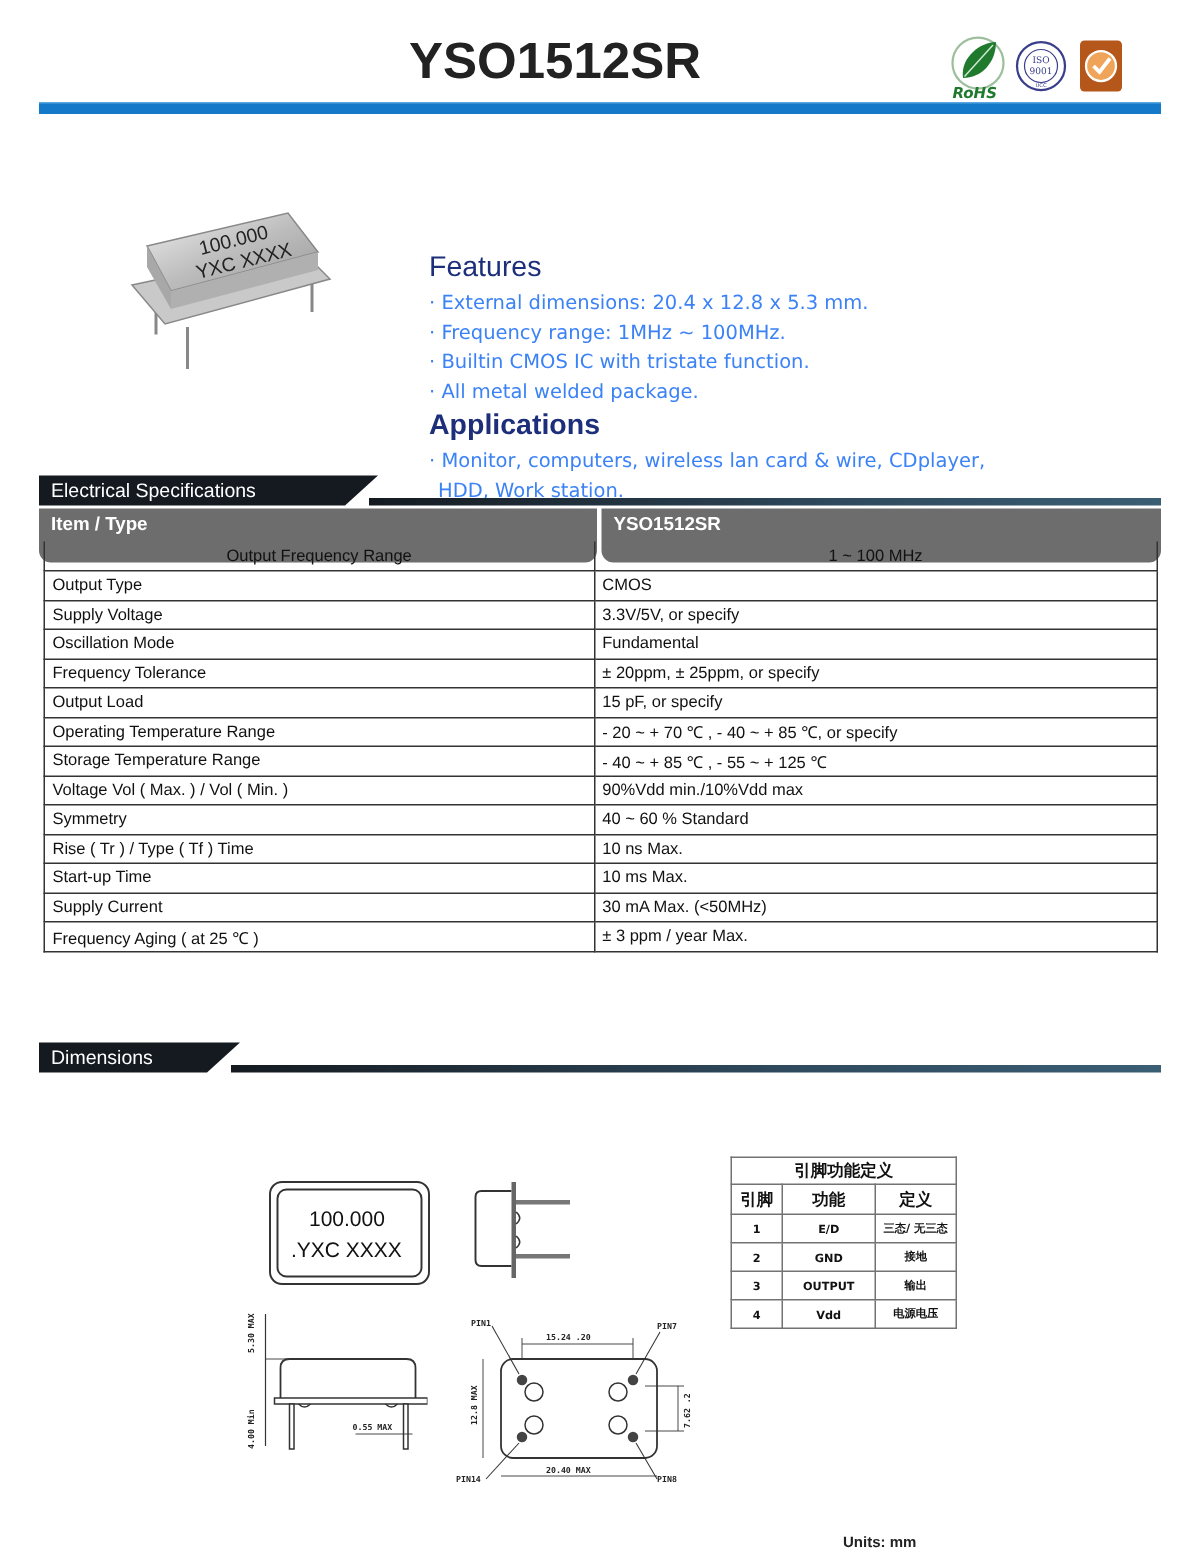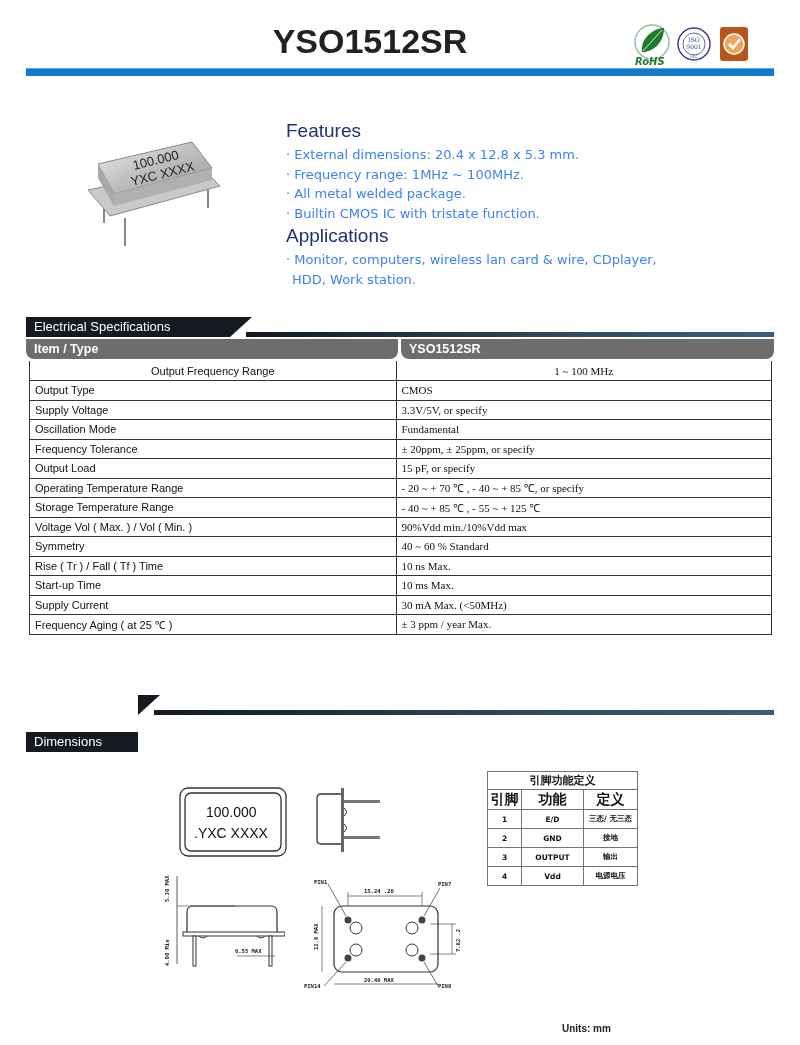--- a/index.html
+++ b/index.html
@@ -11,54 +11,54 @@
     font-family: "Liberation Sans", sans-serif; font-weight: bold; font-size: 34px; letter-spacing: 0px; color: #222; }
   .cert-logos { position: absolute; left: 632px; top: 22px; width: 122px; height: 46px; }
   .blue-bar { position: absolute; left: 26px; top: 68px; width: 748px; height: 8px; background: #1379c8;
     border-top: 1px solid #5aa7e0; }
 
   
   .photo { position: absolute; left: 80px; top: 128px; width: 160px; height: 118px; }
 
   
   .features { position: absolute; left: 286px; top: 120px; width: 420px; }
-  .sec-title { font-family: "Liberation Sans", sans-serif; font-size: 19px; color: #1d2f7a; margin-bottom: 3px; }
+  .sec-title { font-family: "Liberation Sans", sans-serif; font-size: 19px; color: #1d2f7a; margin-bottom: 3px; margin-top: 48px; }
   .bullet { font-family: "DejaVu Sans", sans-serif; font-size: 13px; line-height: 19.5px; color: #3b82f6; }
   .bullet.cont { padding-left: 6px; }
-  .apps-title { margin-top: 2px; }
+  .apps-title { margin-top: 2px; font-weight: bold; }
 
   
   .section-tab { position: absolute; left: 26px; width: 748px; height: 20px; }
   .section-tab .tab { position: absolute; left: 0; top: 0; height: 20px; background: #141a20; color: #fff;
     font-family: "Liberation Sans", sans-serif; font-size: 13px; line-height: 20px; padding-left: 8px; }
   .section-tab .tab-angle { position: absolute; top: 0; width: 0; height: 0;
     border-top: 20px solid #141a20; border-right: 22px solid transparent; }
   .section-tab .line { position: absolute; right: 0; bottom: 0; height: 5px; background: linear-gradient(90deg,#141a20,#2f4a5e 60%,#3a5e74); }
 
   
   .spec-head { position: absolute; left: 26px; top: 339px; width: 748px; height: 20px; }
-  .spec-head .h { position: absolute; top: 0; height: 20px; background: #6d6d6d; color: #fff;
+  .spec-head .h { position: absolute; top: 0; height: 36px; background: #6d6d6d; color: #fff;
     font-family: "Liberation Sans", sans-serif; font-weight: bold; font-size: 12.5px; line-height: 20px; padding-left: 8px;
     border-radius: 0 0 8px 8px; }
   .spec-head .h1 { left: 0; width: 372px; border-radius: 0 0 8px 8px; }
   .spec-head .h2 { left: 375px; width: 373px; }
 
   table.spec { position: absolute; left: 29px; top: 361px; width: 743px; border-collapse: collapse; }
   table.spec td { border: 1.3px solid #333; height: 19.5px; font-family: "Liberation Sans", sans-serif;
     font-size: 11px; padding: 0 5px; color: #111; vertical-align: middle; }
   table.spec td.c1 { width: 367px; }
-  table.spec td.c2 { width: 376px; font-family: Liberation Serif, serif; }
+  table.spec td.c2 { width: 376px; }
   table.spec tr:first-child td { border-top: none; text-align: center; }
 
   
   .drawing { position: absolute; }
   .pin-table { position: absolute; left: 487px; top: 771px; width: 151px; border-collapse: collapse; }
   .pin-table td, .pin-table th { border: 1px solid #737373; font-family: "DejaVu Sans", sans-serif; text-align: center; color: #111; }
   .pin-table th.cap { font-size: 11px; font-weight: bold; height: 18px; }
-  .pin-table th.hd { font-size: 14px; font-weight: bold; height: 20px; }
+  .pin-table th.hd { font-size: 11px; font-weight: bold; height: 20px; }
   .pin-table td { font-size: 7.5px; font-weight: bold; height: 19px; }
 
   .units { position: absolute; left: 562px; top: 1023px; font-family: "Liberation Sans", sans-serif; font-size: 10px; font-weight: bold; color: #222; }
 </style>
 </head>
 <body>
 
 <div class="title">YSO1512SR</div>
 
 <svg class="cert-logos" viewBox="0 0 122 46">
@@ -100,22 +100,22 @@
   <path d="M18 36 L34 66 L34 78 L18 50 Z" fill="#a8a8a8"></path>
   <path d="M34 66 L132 40 L132 52 L34 78 Z" fill="#b0b0b0"></path>
   <text x="54" y="42" font-family="Liberation Sans, sans-serif" font-size="13" fill="#222" transform="rotate(-14 54 42)">100.000</text>
   <text x="52" y="58" font-family="Liberation Sans, sans-serif" font-size="13" fill="#222" transform="rotate(-14 52 58)">YXC XXXX</text>
 </svg>
 
 <div class="features">
   <div class="sec-title">Features</div>
   <div class="bullet">· External  dimensions: 20.4 x 12.8 x 5.3 mm.</div>
   <div class="bullet">· Frequency  range:  1MHz ~ 100MHz.</div>
+  <div class="bullet">· Builtin CMOS IC with tristate  function.</div>
   <div class="bullet">· All metal welded package.</div>
-  <div class="bullet">· Builtin CMOS IC with tristate  function.</div>
   <div class="sec-title apps-title">Applications</div>
   <div class="bullet">· Monitor, computers, wireless lan card &amp; wire, CDplayer,</div>
   <div class="bullet cont">HDD, Work  station.</div>
 </div>
 
 <div class="section-tab" style="top:317px;padding-left:32px;">
   <div class="tab" style="width:204px;">Electrical Specifications</div>
   <div class="tab-angle" style="left:204px;"></div>
   <div class="line" style="left:220px;"></div>
 </div>
@@ -161,40 +161,40 @@
       </tr>
     <tr>
         <td class="c1">Voltage Vol ( Max. ) / Vol ( Min. )</td>
         <td class="c2">90%Vdd min./10%Vdd max</td>
       </tr>
     <tr>
         <td class="c1">Symmetry</td>
         <td class="c2">40 ~ 60 %   Standard</td>
       </tr>
     <tr>
-        <td class="c1">Rise ( Tr ) / Fall ( Tf ) Time</td>
+        <td class="c1">Rise ( Tr ) / Type ( Tf ) Time</td>
         <td class="c2">10 ns Max.</td>
       </tr>
     <tr>
         <td class="c1">Start-up Time</td>
         <td class="c2">10 ms Max.</td>
       </tr>
     <tr>
         <td class="c1">Supply Current</td>
         <td class="c2">30 mA Max. (&lt;50MHz)</td>
       </tr>
     <tr>
         <td class="c1">Frequency  Aging ( at 25 ℃ )</td>
         <td class="c2">± 3 ppm / year Max.</td>
       </tr>
   </tbody>
 </table>
 
 <div class="section-tab" style="top:695px;">
-  <div class="tab" style="width:112px;margin-top:37px;">Dimensions</div>
+  <div class="tab" style="width:112px;">Dimensions</div>
   <div class="tab-angle" style="left:112px;"></div>
   <div class="line" style="left:128px;"></div>
 </div>
 
 <svg class="drawing" style="left:178px; top:786px;" width="110" height="72" viewBox="0 0 110 72">
   <rect x="2" y="2" width="106" height="68" rx="8" fill="#fff" stroke="#333" stroke-width="1.3"></rect>
   <rect x="7" y="7" width="96" height="58" rx="6" fill="#fff" stroke="#333" stroke-width="1.3"></rect>
   <text x="28" y="31" font-family="Liberation Sans, sans-serif" font-size="14" fill="#111">100.000</text>
   <text x="16" y="52" font-family="Liberation Sans, sans-serif" font-size="14" fill="#111">.YXC XXXX</text>
 </svg>

